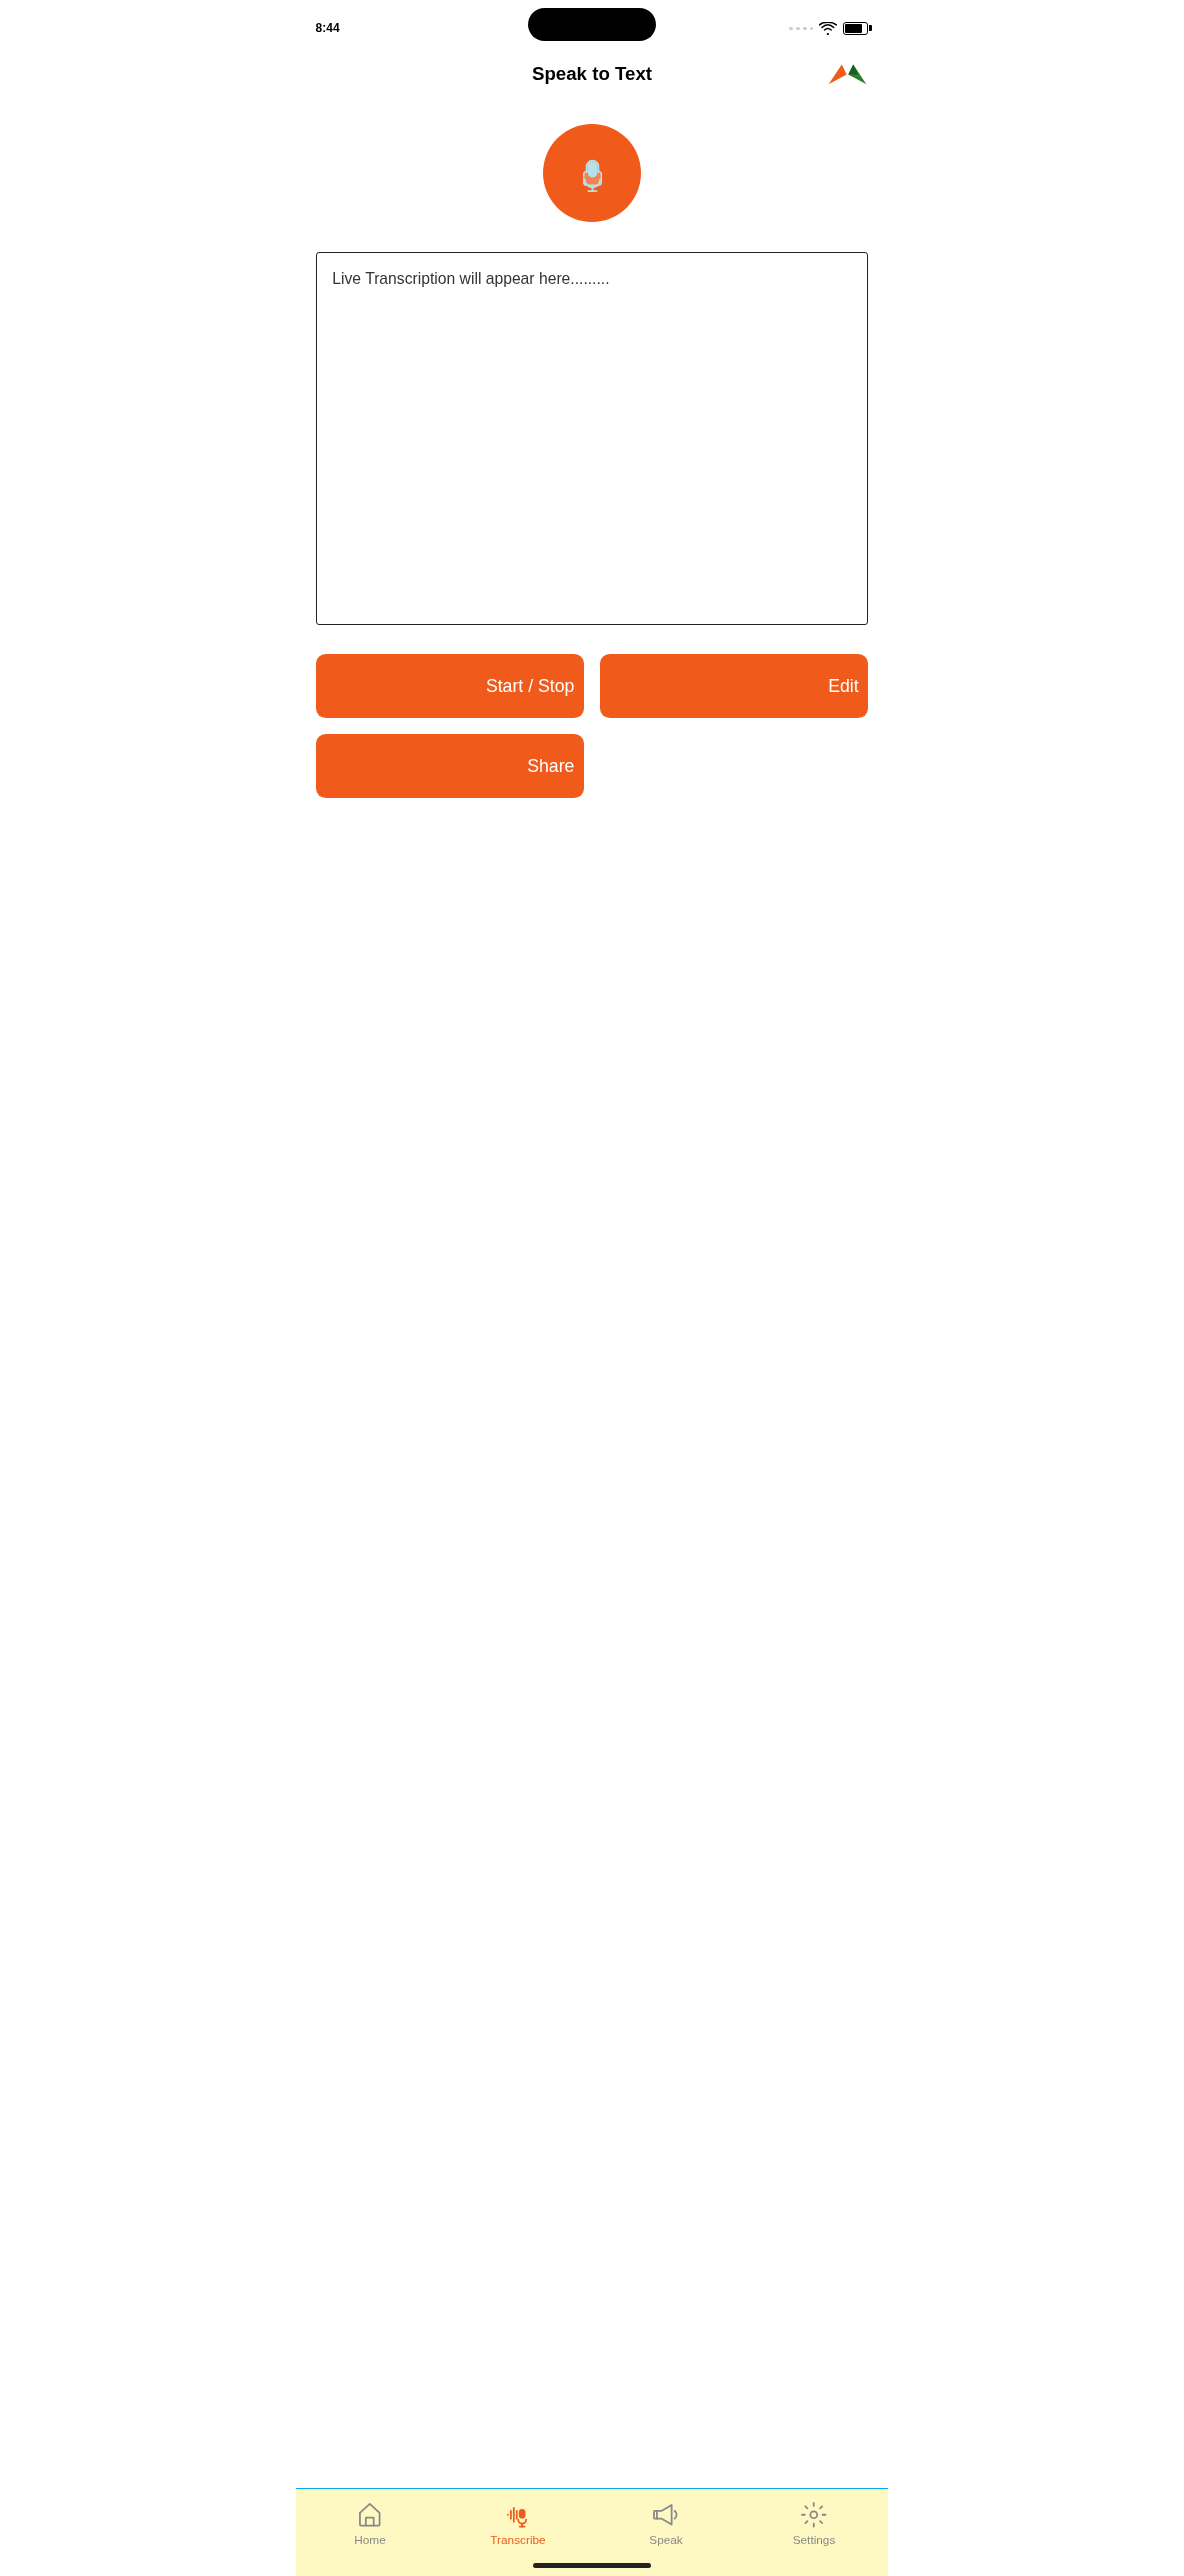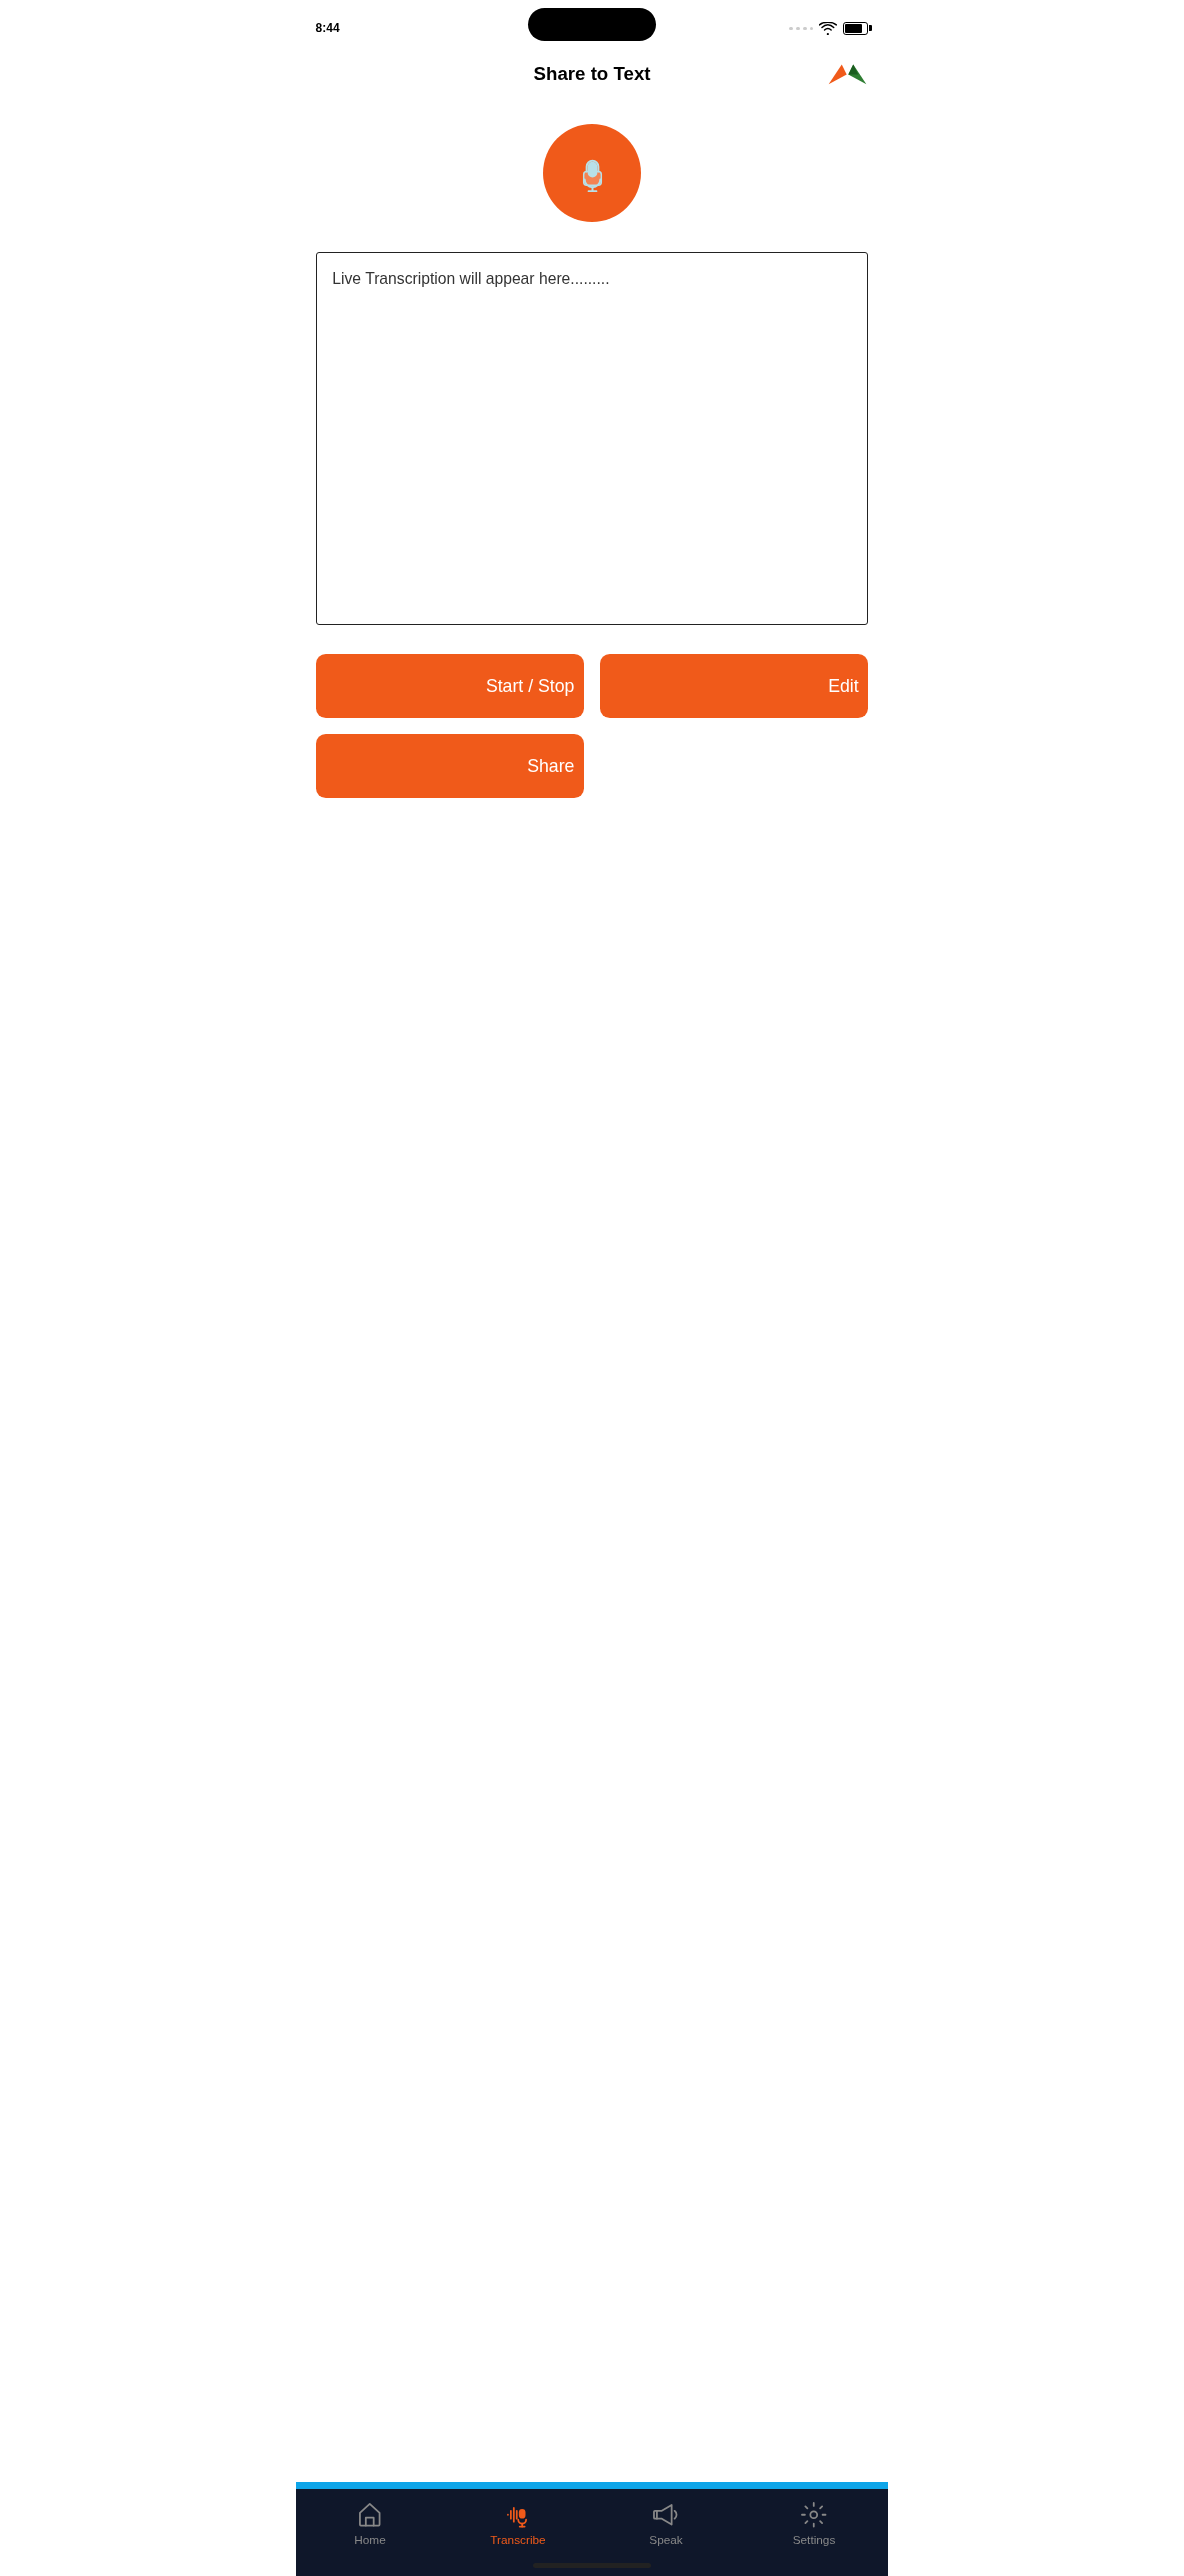--- a/index.html
+++ b/index.html
@@ -179,22 +179,22 @@
       text-align: right;
     }
 
     
     .bottom-nav {
       position: fixed;
       bottom: 0;
       left: 50%;
       transform: translateX(-50%);
       width: 592px;
-      background: #0f172a;
-      border-top: 7px solid #0ea5e9;
+      background: #fef9c3;
+      border-top: 1px solid #0ea5e9;
       display: flex;
       justify-content: space-around;
       align-items: center;
       padding: 11.8px 0 29.5px 0;
     }
 
     .nav-item {
       display: flex;
       flex-direction: column;
       align-items: center;
@@ -256,21 +256,21 @@
       <path d="M0.5 3.5C3.8.7 7.7 0 12 0c4.3 0 8.2.7 11.5 3.5" stroke="#000" stroke-width="2" fill="none" stroke-linecap="round"></path>
     </svg>
 
     <div class="battery-icon">
       <div class="battery-fill"></div>
     </div>
   </div>
 </div>
 
 <div class="header">
-  <span class="header-title">Share to Text</span>
+  <span class="header-title">Speak to Text</span>
   <div class="header-logo">
     
     <svg class="logo-svg" viewBox="0 0 50 34" xmlns="http://www.w3.org/2000/svg">
 
       <polygon points="2,32 18,8 24,20" fill="#F05A1A"></polygon>
 
       <polygon points="26,20 32,8 48,32" fill="#2E7D32"></polygon>
 
       <polygon points="26,20 32,8 38,20" fill="#1B5E20"></polygon>
     </svg>

